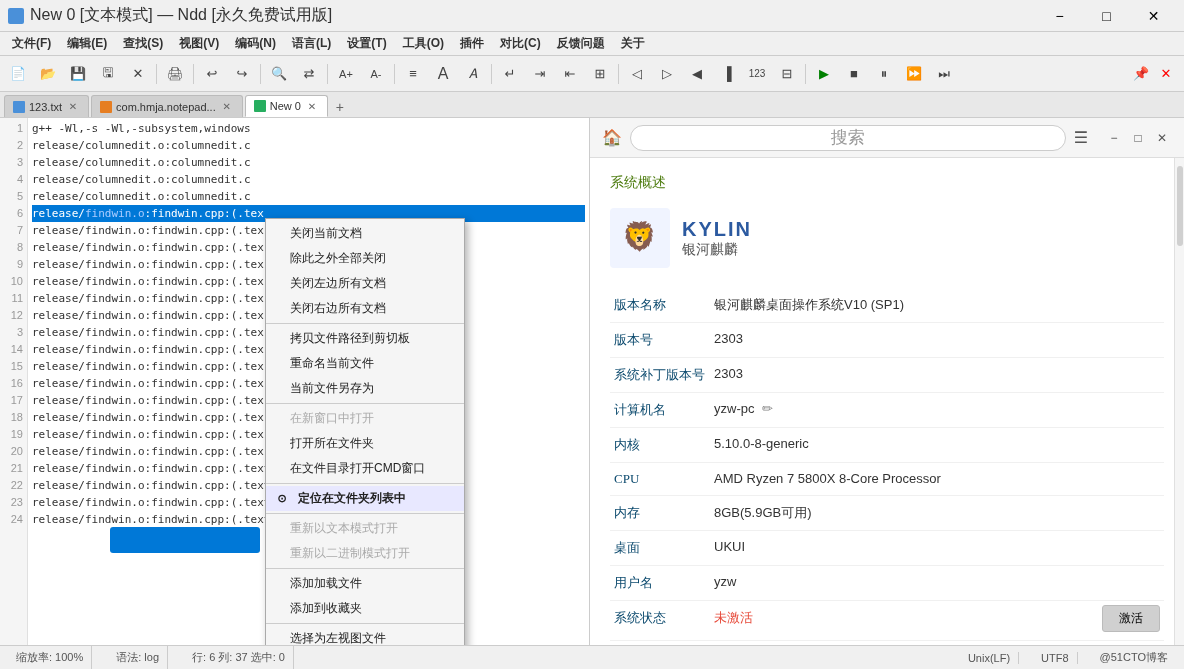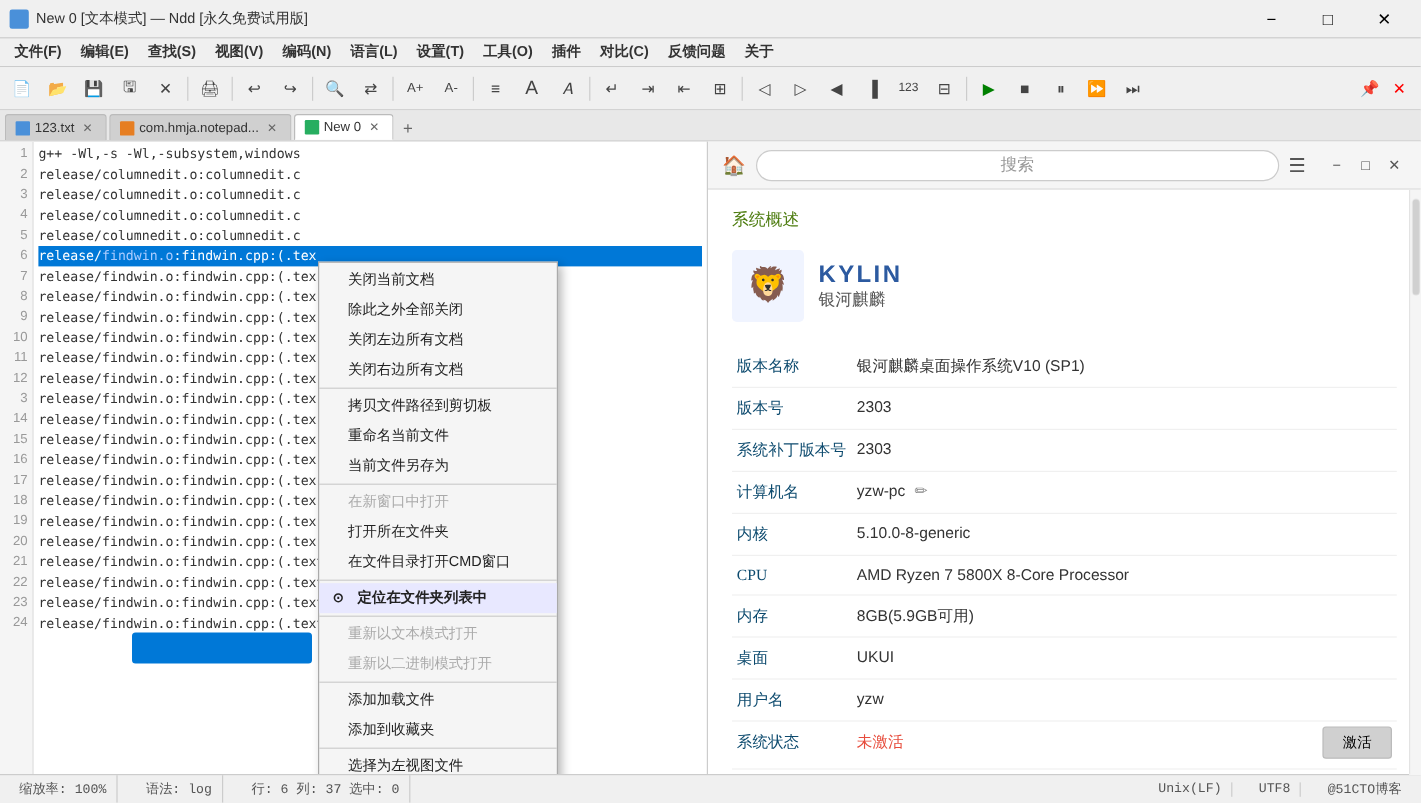--- a/index.html
+++ b/index.html
@@ -9,21 +9,21 @@
     .title-bar {
       background: #f0f0f0;
       height: 32px;
       display: flex;
       align-items: center;
       padding: 0 8px;
       border-bottom: 1px solid #ccc;
       position: relative;
     }
     .title-bar-icon { width: 16px; height: 16px; margin-right: 6px; background: #4a90d9; border-radius: 2px; }
-    .title-text { flex: 1; font-size: 12px; color: #333; }
+    .title-text { flex: 1; font-size: 16px; color: #333; }
     .title-controls { display: flex; gap: 2px; }
     .title-btn { width: 45px; height: 20px; border: none; background: transparent; cursor: pointer; font-size: 14px; display: flex; align-items: center; justify-content: center; }
 
     
     .menu-bar {
       background: #f0f0f0;
       height: 24px;
       display: flex;
       align-items: center;
       padding: 0 4px;
@@ -186,21 +186,21 @@
       padding: 0 12px;
       gap: 8px;
     }
     .rp-home-btn { font-size: 16px; cursor: pointer; color: #555; }
     .rp-search-box {
       flex: 1;
       height: 26px;
       border: 1px solid #ccc;
       border-radius: 13px;
       padding: 0 12px;
-      font-size: 14px;
+      font-size: 17px;
       background: white;
       display: flex;
       align-items: center;
       justify-content: center;
       color: #999;
     }
     .rp-menu-btn { font-size: 16px; cursor: pointer; color: #555; }
     .rp-window-btns { display: flex; gap: 4px; margin-left: 8px; }
     .rp-win-btn { width: 20px; height: 20px; border: none; background: transparent; cursor: pointer; font-size: 12px; color: #555; display: flex; align-items: center; justify-content: center; border-radius: 3px; }
 
@@ -248,21 +248,21 @@
       height: 24px;
       background: #f0f0f0;
       border-top: 1px solid #ccc;
       display: flex;
       align-items: center;
       padding: 0 8px;
       font-size: 11px;
       color: #555;
       gap: 16px;
     }
-    .status-item { padding: 0 8px; border-right: 1px solid #ccc; height: 100%; display: flex; align-items: center; font-family: Liberation Mono, monospace; }
+    .status-item { padding: 0 8px; border-right: 1px solid #ccc; height: 100%; display: flex; align-items: center; }
     .status-item:last-child { border-right: none; }
     .status-right { margin-left: auto; display: flex; align-items: center; gap: 14px; }
   </style>
 </head>
 <body>
 
 <div class="title-bar">
   <div class="title-bar-icon"></div>
   <span class="title-text">New 0 [文本模式] — Ndd [永久免费试用版]</span>
   <div class="title-controls">

